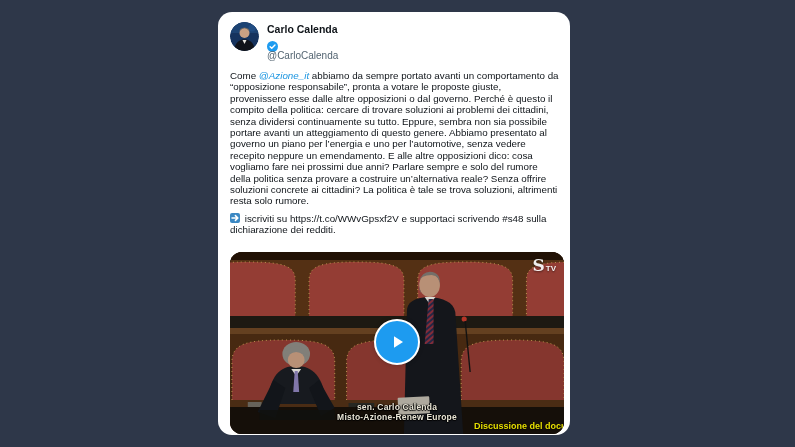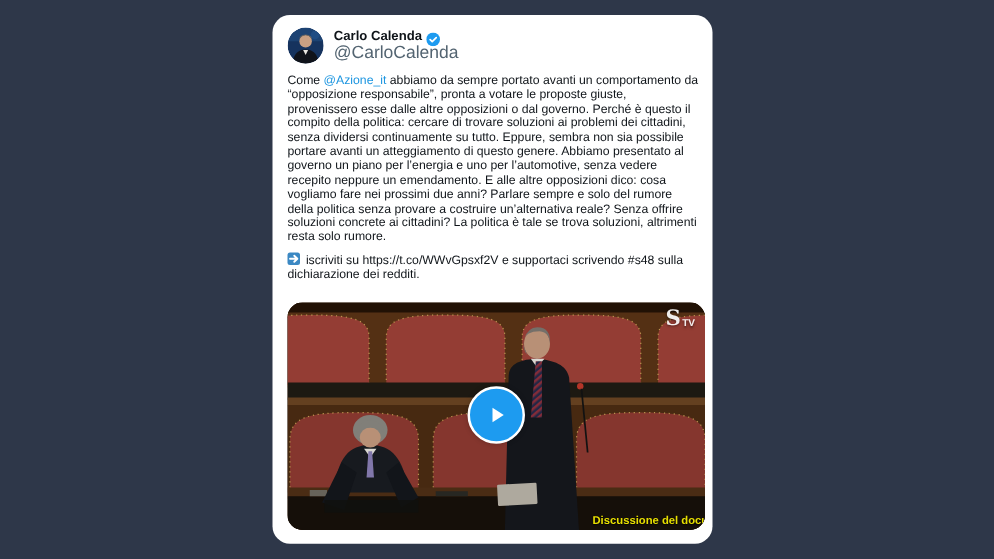--- a/index.html
+++ b/index.html
@@ -9,28 +9,28 @@
     font-family:"Liberation Sans", sans-serif;
   }
   .tweet-card{
     position:absolute;left:218px;top:12px;width:352px;height:423px;
     background:#ffffff;border-radius:14px;box-sizing:border-box;
     padding:10px 8px 12px 10px;
   }
   .tweet-header{display:flex;align-items:flex-start;gap:8px;margin-left:2px;}
   .avatar{width:29px;height:29px;border-radius:50%;overflow:hidden;display:block;flex:0 0 29px;cursor:pointer;}
   .author-block{display:flex;flex-direction:column;padding-top:1px;}
-  .name-row{display:flex;align-items:flex-end;gap:3px;}
+  .name-row{display:flex;align-items:flex-start;gap:3px;flex-direction:column;}
   .author-name{font-size:10.5px;font-weight:bold;color:#0f1419;line-height:12px;cursor:pointer;}
   .verified{width:11px;height:11px;display:inline-block;}
-  .author-handle{font-size:14px;color:#536471;line-height:13px;cursor:pointer;}
+  .author-handle{font-size:10px;color:#536471;line-height:13px;cursor:pointer;}
   .tweet-body{margin:8px 2px 0 2px;font-size:9.8px;line-height:11.4px;color:#0f1419;}
   .tweet-body p{margin:0 0 6px 0;}
   .tweet-body p:last-child{margin-bottom:16px;}
-  .link{color:#1b95e0;text-decoration:none;cursor:pointer;}
+  .link{color:#1b95e0;text-decoration:none;cursor:pointer;font-style:italic;}
   .plainlink{color:#0f1419;text-decoration:none;cursor:pointer;}
   .emoji-arrow{
     display:inline-block;width:10px;height:10px;background:#3b88c3;border-radius:2px;
     vertical-align:-1px;margin-right:2px;
   }
   .emoji-arrow svg{display:block;width:10px;height:10px;}
   .video{
     position:relative;margin:6px 0 0 2px;width:334px;height:182px;
     border-radius:12px;overflow:hidden;background:#2c1a0d;cursor:pointer;
   }
@@ -174,19 +174,21 @@
         <span class="wm-tv">TV</span>
       </span>
 
       <button class="play-button">
         <svg viewBox="0 0 24 24">
           <path d="M9 6.2 L18 12 L9 17.8 Z" fill="#ffffff"></path>
         </svg>
       </button>
 
       <div class="video-caption">
+        <div>sen. Carlo Calenda</div>
+        <div>Misto-Azione-Renew Europe</div>
       </div>
 
       <div class="video-ticker">Discussione del docum</div>
     </div>
 
   </article>
 </div>
 
 </body></html>

